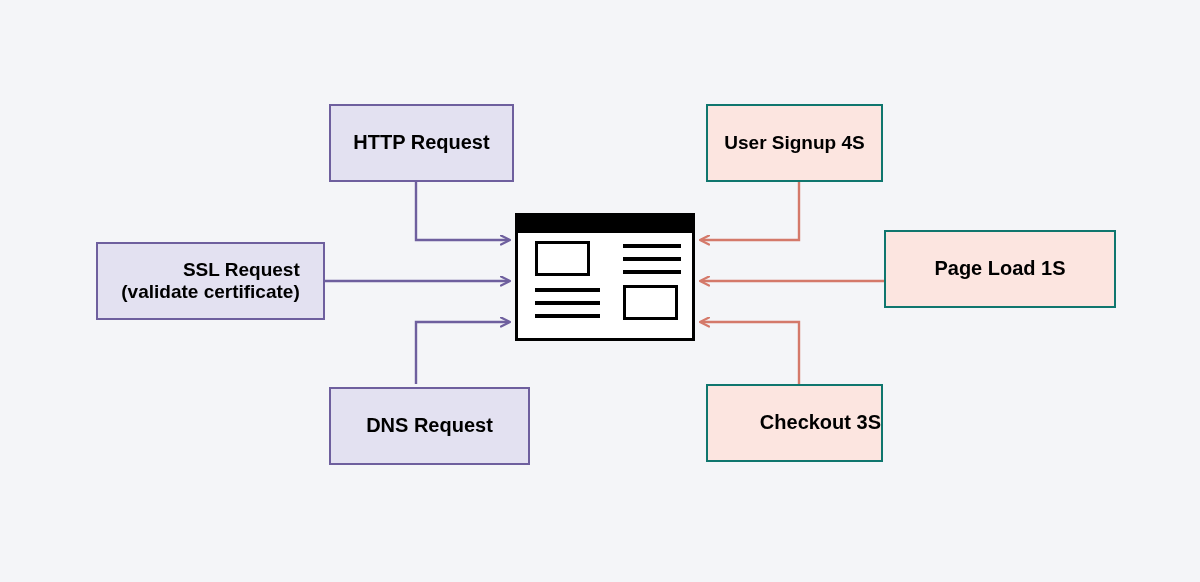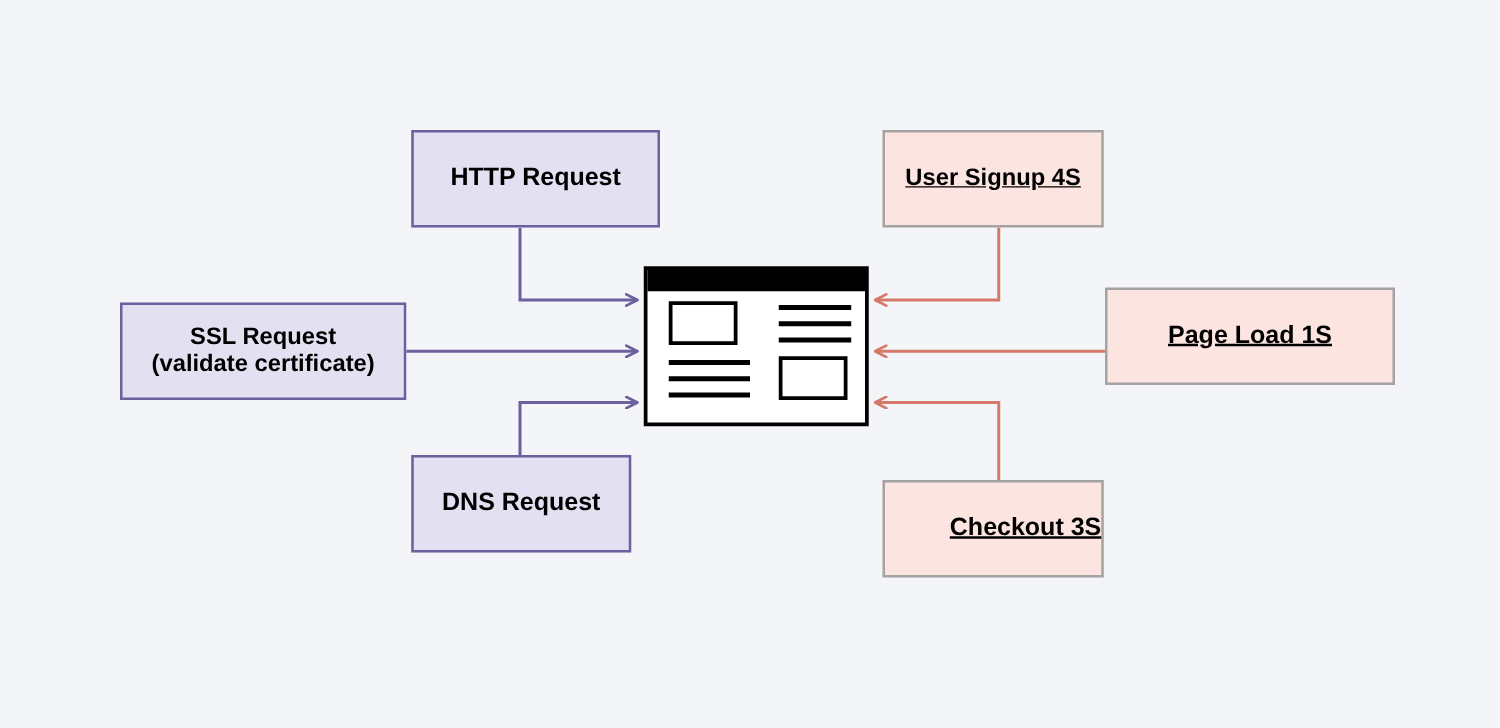--- a/index.html
+++ b/index.html
@@ -32,22 +32,21 @@
     color: #000000;
     line-height: 1.18;
     z-index: 3;
   }
   .node.purple {
     background: #e3e1f1;
     border: 2px solid #6e5f9e;
   }
   .node.red {
     background: #fce5e0;
-    border: 2px solid #a3a3a3;
-    text-decoration: underline;
+    border: 2px solid #0f766e;
   }
   .node .label {
     display: block;
     white-space: pre-line;
   }
 
   
   #mockup {
     position: absolute;
     left: 515px;
@@ -108,30 +107,30 @@
 
   <path d="M416,384 L416,322 L509,322" fill="none" stroke="#6e5f9e" stroke-width="2.4" marker-end="url(#arrow-purple)"></path>
 
   <path d="M799,182 L799,240 L701,240" fill="none" stroke="#d4796a" stroke-width="2.4" marker-end="url(#arrow-red)"></path>
 
   <path d="M884,281 L701,281" fill="none" stroke="#d4796a" stroke-width="2.4" marker-end="url(#arrow-red)"></path>
 
   <path d="M799,384 L799,322 L701,322" fill="none" stroke="#d4796a" stroke-width="2.4" marker-end="url(#arrow-red)"></path>
 </svg>
 
-<div class="node purple" style="left:329px; top:104px; width:199px; height:78px; font-size:20px;">
+<div class="node purple" style="left:329px; top:104px; width:185px; height:78px; font-size:20px;">
   <span class="label">HTTP Request</span>
 </div>
 
-<div class="node purple" style="left:96px; top:242px; width:229px; height:78px; font-size:19px;">
+<div class="node purple" style="left:96px; top:242px; width:229px; height:78px; font-size:19px;text-align:right;">
   <span class="label">SSL Request
 (validate certificate)</span>
 </div>
 
-<div class="node purple" style="left:329px; top:364px; width:176px; height:78px; font-size:20px;">
+<div class="node purple" style="left:329px; top:387px; width:201px; height:78px; font-size:20px;">
   <span class="label">DNS Request</span>
 </div>
 
 <div class="node red" style="left:706px; top:104px; width:177px; height:78px; font-size:19px;">
   <span class="label">User Signup 4S</span>
 </div>
 
 <div class="node red" style="left:884px; top:230px; width:232px; height:78px; font-size:20px;">
   <span class="label">Page Load 1S</span>
 </div>

